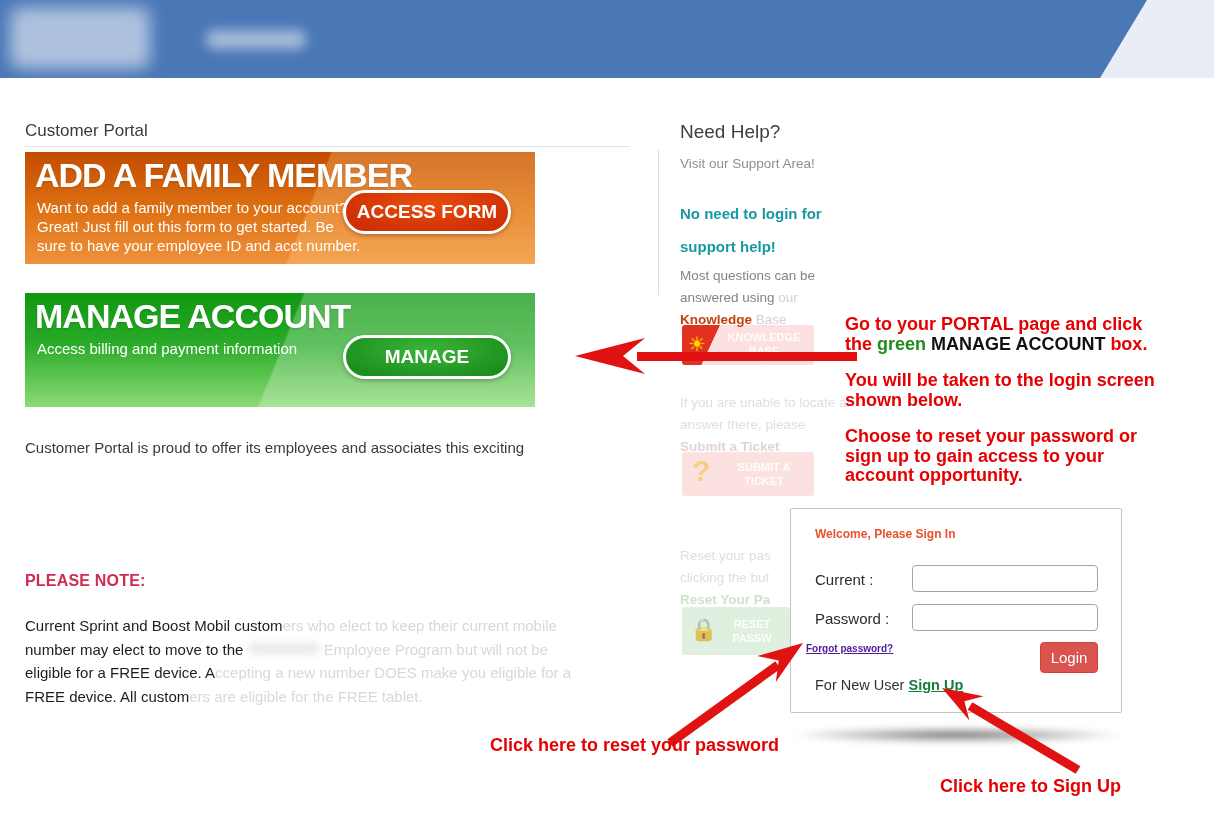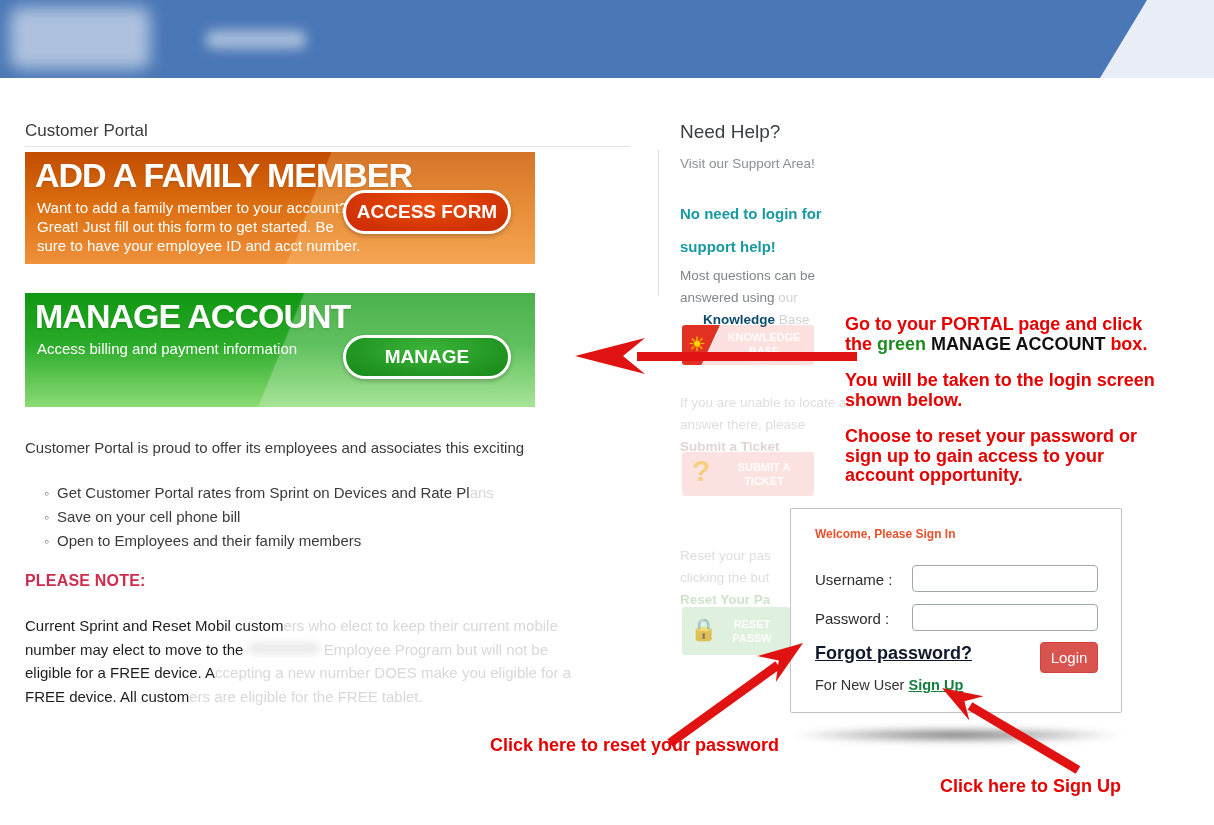--- a/index.html
+++ b/index.html
@@ -43,21 +43,21 @@
 
   .note-head { position:absolute; left:25px; top:572px; font-size:16px; font-weight:bold; color:#cf2b4e; letter-spacing:.2px; }
   .note-par { position:absolute; left:25px; top:614px; font-size:15px; color:#1d1d1d; line-height:23.5px; white-space:nowrap; }
   .redact-inline { display:inline-block; width:72px; height:13px; background:#ececec; border-radius:6px; filter:blur(3px); vertical-align:baseline; }
 
   
   .need-help { position:absolute; left:680px; top:121px; font-size:19px; color:#3b4045; }
   .support-line { position:absolute; left:680px; top:156px; font-size:13.5px; color:#8a9096; }
   .teal-note { position:absolute; left:680px; top:197px; font-size:15px; font-weight:bold; color:#1899a2; line-height:33px; }
   .kb-text { position:absolute; left:680px; top:265px; font-size:13.5px; color:#7f858b; line-height:22px; }
-  .kb-text b { color:#0c4a6e;margin-left:23px; }
+  .kb-text b { color:#c2410c; }
   .kb-light { color:#d2d2d2; }
 
   .kb-btn { position:absolute; left:682px; top:325px; width:132px; height:40px; border-radius:3px;
     background:linear-gradient(115deg, #e13122 0%, #e13122 25%, rgba(231,66,56,.16) 25.4%);
     cursor:pointer; }
   .kb-btn .sun { position:absolute; left:6px; top:7px; font-size:20px; color:#ffd900; text-shadow:0 0 2px #f80; }
   .kb-btn .lbl, .ticket-btn .lbl, .reset-btn .lbl { position:absolute; left:36px; top:5px; width:92px;
     color:rgba(255,255,255,.9); font-size:11px; font-weight:bold; text-align:center; line-height:14px; }
 
   .faded-block { position:absolute; left:680px; font-size:13.5px; line-height:22px; color:#dedede; }
@@ -87,22 +87,22 @@
 
   
   .signin-box { position:absolute; left:790px; top:508px; width:332px; height:205px;
     background:#fff; border:1px solid #c3c3c3; border-radius:2px; }
   .signin-title { position:absolute; left:24px; top:18px; font-size:12px; font-weight:bold; color:#e8522e; }
   .field-label { position:absolute; left:24px; font-size:15px; color:#2b2b2b; }
   .lbl-user { top:62px; } .lbl-pass { top:101px; }
   .txt-input { position:absolute; left:121px; width:186px; height:27px; border:1px solid #9fa6ad;
     border-radius:4px; background:#fff; font-size:14px; padding:0 8px; outline:none; }
   .in-user { top:56px; } .in-pass { top:95px; }
-  .forgot-link { position:absolute; left:24px; top:134px; font-size:18px; font-weight:bold;
-    color:#0f172a; text-decoration:underline; cursor:pointer; }
+  .forgot-link { position:absolute; left:15px; top:134px; font-size:10px; font-weight:bold;
+    color:#4c1d95; text-decoration:underline; cursor:pointer; }
   .login-btn { position:absolute; left:249px; top:133px; width:58px; height:31px; background:#d9534f;
     border:1px solid #d43f3a; border-radius:4px; color:#fff; font-size:15px; text-align:center;
     line-height:29px; cursor:pointer; }
   .newuser-line { position:absolute; left:24px; top:168px; font-size:14.5px; color:#333; }
   .signup-link { color:#15803d; font-weight:bold; text-decoration:underline; cursor:pointer; }
 
   .box-shadow-smudge { position:absolute; left:792px; top:727px; width:330px; height:16px;
     background:radial-gradient(ellipse at 50% 50%, rgba(0,0,0,.55) 0%, rgba(0,0,0,0) 72%);
     filter:blur(3px); }
 </style>
@@ -134,30 +134,25 @@
   <div class="banner banner-manage">
     <h1>MANAGE ACCOUNT</h1>
     <div class="banner-copy">Access billing and payment information</div>
     <div class="pill-btn btn-manage">MANAGE</div>
   </div>
 
   <div class="intro">
     <div>Customer Portal is proud to offer its employees and associates this exciting</div>
   </div>
 
-  <div class="bullets">
-    <div class="row"><span>Get Customer Portal rates from Sprint on Devices and Rate Pl</span><span class="fade-txt">ans</span></div>
-    <div class="row">Save on your cell phone bill</div>
-    <div class="row">Open to Employees and their family members</div>
-  </div>
 
   <div class="note-head">PLEASE NOTE:</div>
 
   <div class="note-par">
-    <div><span>Current Sprint and Reset Mobil custom</span><span class="fade-txt">ers who elect to keep their current mobile</span></div>
+    <div><span>Current Sprint and Boost Mobil custom</span><span class="fade-txt">ers who elect to keep their current mobile</span></div>
     <div><span>number may elect to move to the</span> <span class="redact-inline"></span> <span class="fade-txt">Employee Program but will not be</span></div>
     <div><span>eligible for a FREE device. A</span><span class="fade-txt">ccepting a new number DOES make you eligible for a</span></div>
     <div><span>FREE device. All custom</span><span class="fade-txt">ers are eligible for the FREE tablet.</span></div>
   </div>
 
   <div class="need-help">Need Help?</div>
   <div class="support-line">Visit our Support Area!</div>
   <div class="teal-note">
     <div>No need to login for</div>
     <div>support help!</div>
@@ -211,21 +206,21 @@
     </p>
   </div>
 
   <svg class="arrow" style="left:575px; top:337px;" width="282" height="40">
     <rect x="62" y="15" width="220" height="9" fill="#e11212"></rect>
     <polygon points="0,19 70,1 48,19 70,37" fill="#e11212"></polygon>
   </svg>
 
   <div class="signin-box">
     <div class="signin-title">Welcome, Please Sign In</div>
-    <div class="field-label lbl-user">Username :</div>
+    <div class="field-label lbl-user">Current :</div>
     <input class="txt-input in-user" type="text" value="" style="">
     <div class="field-label lbl-pass">Password :</div>
     <input class="txt-input in-pass" type="password" value="" style="">
     <div class="forgot-link">Forgot password?</div>
     <div class="login-btn">Login</div>
     <div class="newuser-line">
       <span>For New User </span><span class="signup-link">Sign Up</span>
     </div>
   </div>
 

